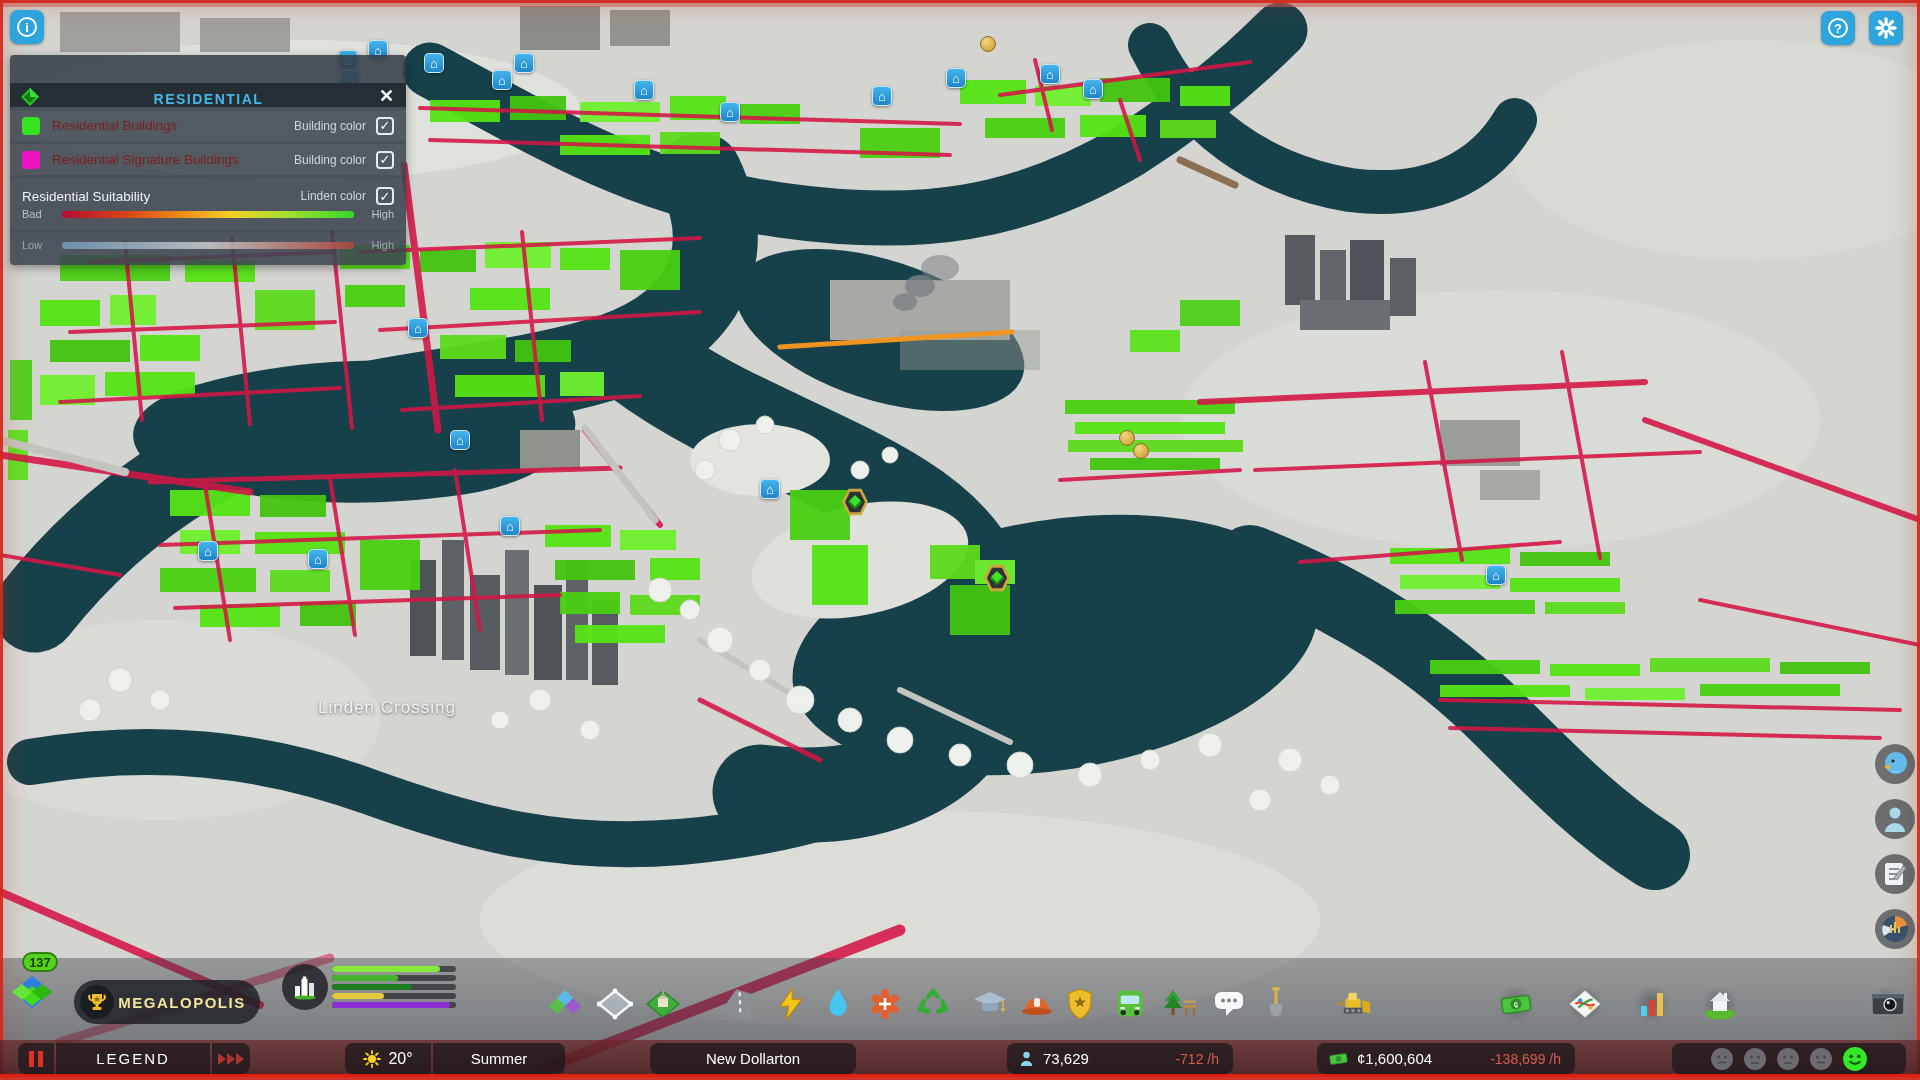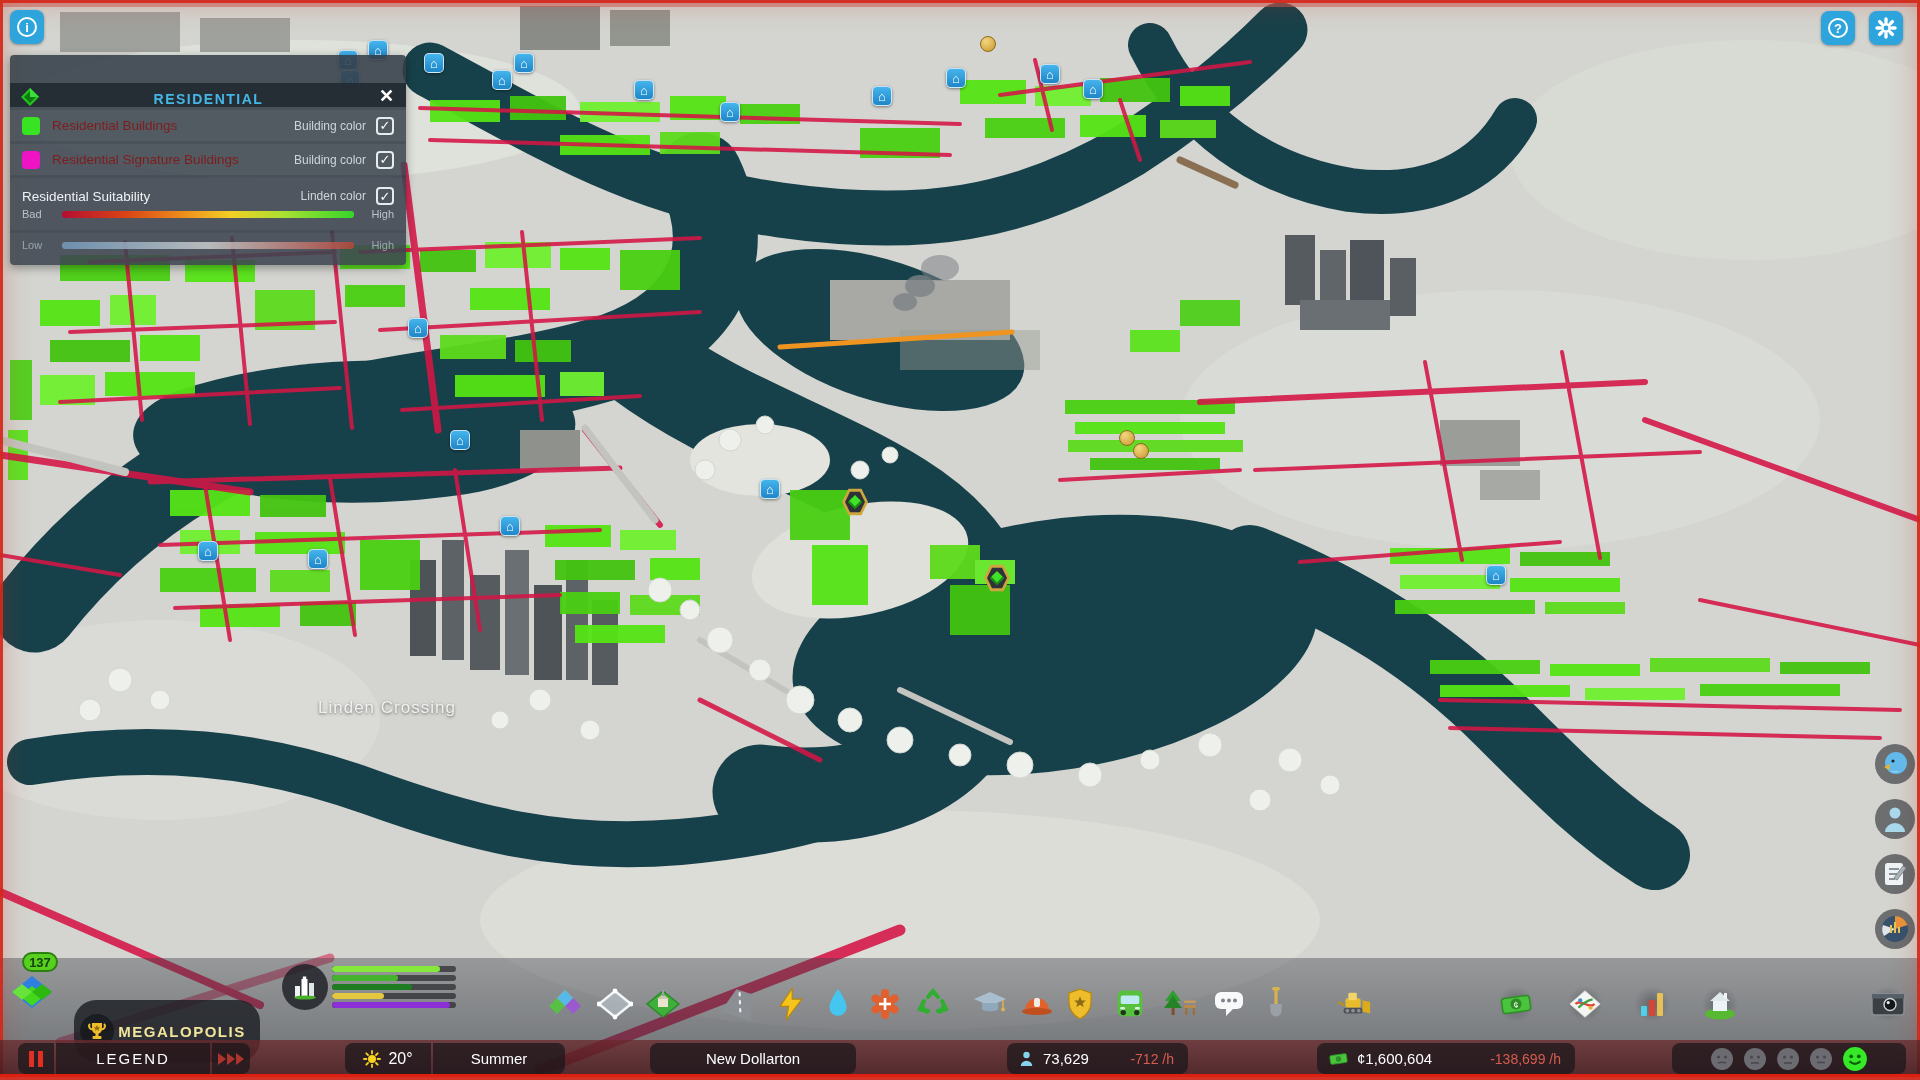--- a/index.html
+++ b/index.html
@@ -83,21 +83,21 @@
   .speed-tris i{display:block;width:0;height:0;border-left:8px solid #c23a30;
     border-top:6px solid transparent;border-bottom:6px solid transparent;opacity:.85;}
   .rate-neg{color:#d95c4e;margin-left:auto;padding-right:14px;font-size:14px;}
   .stat-num{color:#fff;font-size:15px;}
   .faces{display:flex;gap:9px;align-items:center;}
 
   
   .milestone-badge{position:absolute;left:22px;top:952px;min-width:36px;height:20px;border-radius:10px;
     background:#57d020;border:2px solid #2c8012;color:#14430a;font-size:13px;font-weight:bold;
     display:flex;align-items:center;justify-content:center;padding:0 4px;z-index:3;}
-  .trophy-pill{position:absolute;left:74px;top:1000px;width:186px;height:62px;border-radius:22px;
+  .trophy-pill{position:absolute;left:74px;top:980px;width:186px;height:44px;border-radius:22px;
     background:rgba(28,30,36,.82);display:flex;align-items:center;padding:0 10px 0 6px;}
   .trophy-circ{width:34px;height:34px;border-radius:50%;background:rgba(14,16,20,.6);
     display:flex;align-items:center;justify-content:center;}
   .milestone-name{flex:1;text-align:center;color:#f2e49c;font-size:15px;font-weight:bold;letter-spacing:1.5px;}
   .demand-circ{position:absolute;left:282px;top:964px;width:46px;height:46px;border-radius:50%;
     background:rgba(28,30,36,.82);display:flex;align-items:center;justify-content:center;}
   .demand-bars{position:absolute;left:332px;top:966px;width:130px;display:flex;flex-direction:column;gap:3px;}
   .demand-track{width:124px;height:6px;border-radius:3px;background:rgba(20,22,26,.6);overflow:hidden;}
   .demand-fill{height:100%;border-radius:3px;}
 
@@ -765,21 +765,21 @@
             <path d="M14.7,3.3 L13,5"></path>
             <path d="M5,13 L3.3,14.7"></path>
         </g>
       </svg>
       <span style="font-size:16px">20°</span>
     </div>
     <div class="seg pill-r" style="left:433px;width:132px">Summer</div>
 
     <div class="seg pill" style="left:650px;width:206px">New Dollarton</div>
 
-    <div class="seg pill" style="left:1007px;width:181px;justify-content:flex-start;padding-left:12px;gap:9px">
+    <div class="seg pill" style="left:1007px;width:226px;justify-content:flex-start;padding-left:12px;gap:9px">
       <svg width="15" height="17" viewBox="0 0 26 28">
         <circle cx="13" cy="8" r="5.5" fill="#86d2ea"></circle>
           <path d="M3,27 a10,9 0 0 1 20,0 Z" fill="#86d2ea"></path>
       </svg>
       <span class="stat-num">73,629</span>
       <span class="rate-neg">-712 /h</span>
     </div>
 
     <div class="seg pill" style="left:1317px;width:258px;justify-content:flex-start;padding-left:12px;gap:9px">
       <svg width="19" height="14" viewBox="0 0 34 24">

